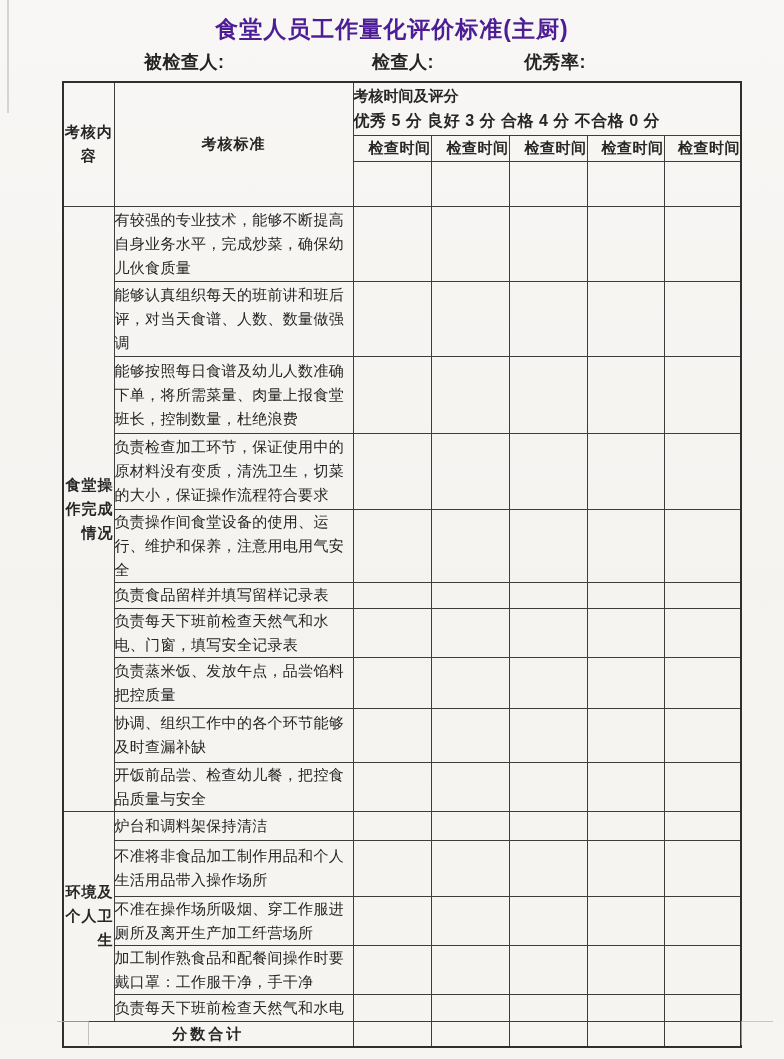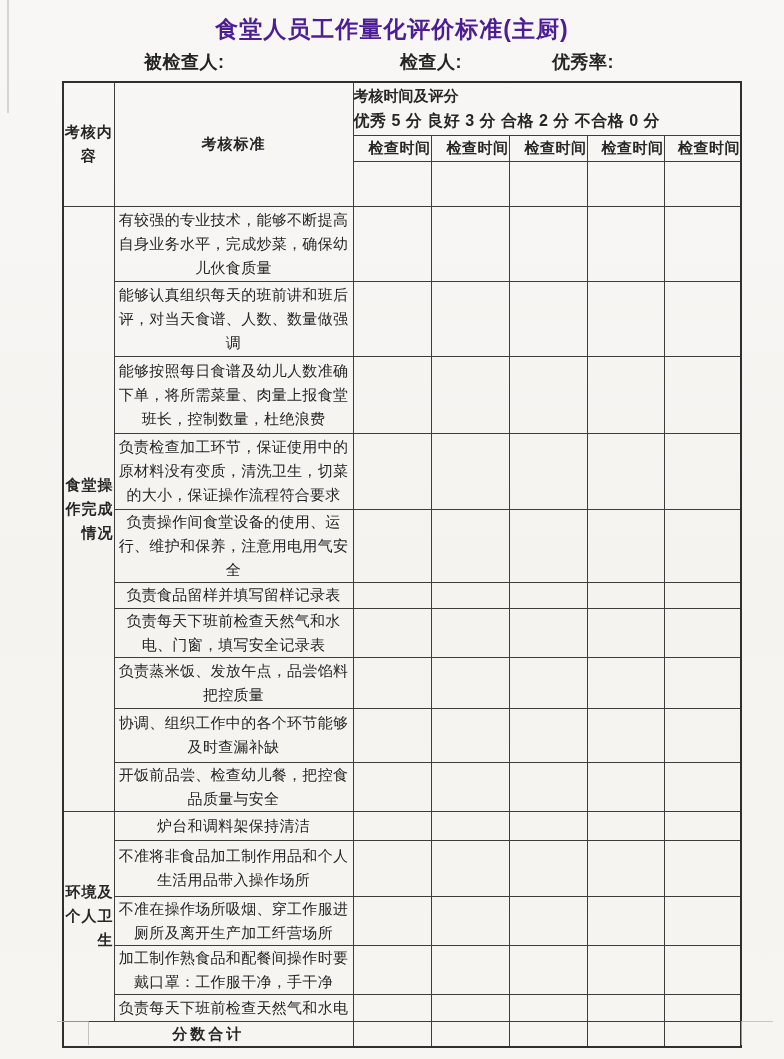--- a/index.html
+++ b/index.html
@@ -11,22 +11,22 @@
     -webkit-font-smoothing:antialiased;
   }
   .title{
     position:absolute;top:14px;left:0;width:784px;text-align:center;
     font-size:23px;font-weight:bold;letter-spacing:1px;color:#4c1d95;
   }
   .field{
     position:absolute;top:50px;font-size:18px;font-weight:bold;color:#242424;letter-spacing:.5px;
   }
   .field.f1{left:144px;}
-  .field.f2{left:372px;margin-left:28px;}
-  .field.f3{left:552px;}
+  .field.f2{left:372px;}
+  .field.f3{left:524px;}
 
   table.grid{
     position:absolute;left:62px;top:81px;width:678px;
     border-collapse:collapse;table-layout:fixed;
     border:2.4px solid #2f2f2f;
   }
   table.grid td{
     border:1.6px solid #3d3d3d;
     padding:0;vertical-align:middle;
     font-size:15px;line-height:24px;color:#262626;
@@ -38,21 +38,21 @@
   td.score-hdr .l1{display:block;font-size:15px;line-height:25px;}
   td.score-hdr .l2{display:block;font-size:16px;line-height:26px;letter-spacing:.5px;}
   td.chk{
     text-align:right;font-size:14.5px;font-weight:bold;letter-spacing:.5px;color:#242424;
   }
   td.sect{
     text-align:right;font-weight:bold;font-size:19px;line-height:28px;
     letter-spacing:1px;padding:0 4px;word-break:break-all;color:#1f1f1f;
   }
   td.std{
-    text-align:center;padding:2px 7px;letter-spacing:.3px;word-break:break-all;
+    text-align:left;padding:2px 7px;letter-spacing:.3px;word-break:break-all;
   }
   td.total{
     text-align:center;font-weight:bold;font-size:21px;letter-spacing:3px;color:#1f1f1f;
   }
   td.empty{background:transparent;}
 
   
   .mark{position:absolute;opacity:.75;}
   .mark-left{left:57px;top:1021px;width:31px;height:23px;
     border-top:1.5px solid #b3b1ac;border-right:1.5px solid #b3b1ac;}
@@ -79,21 +79,21 @@
       <col style="width:77px">
       <col style="width:77px">
   </colgroup>
 
   <tbody>
       <tr style="height:53px">
     <td class="hdr" rowspan="3">考核内容</td>
     <td class="hdr" rowspan="3">考核标准</td>
     <td class="score-hdr" colspan="5">
       <span class="l1">考核时间及评分</span>
-      <span class="l2">优秀 5 分 良好 3 分 合格 2 分 不合格 0 分</span>
+      <span class="l2">优秀 5 分 良好 3 分 合格 4 分 不合格 0 分</span>
     </td>
   </tr>
   <tr style="height:26px">
     <td class="chk">检查时间</td>
     <td class="chk">检查时间</td>
     <td class="chk">检查时间</td>
     <td class="chk">检查时间</td>
     <td class="chk">检查时间</td>
   </tr>
   <tr style="height:45px">

